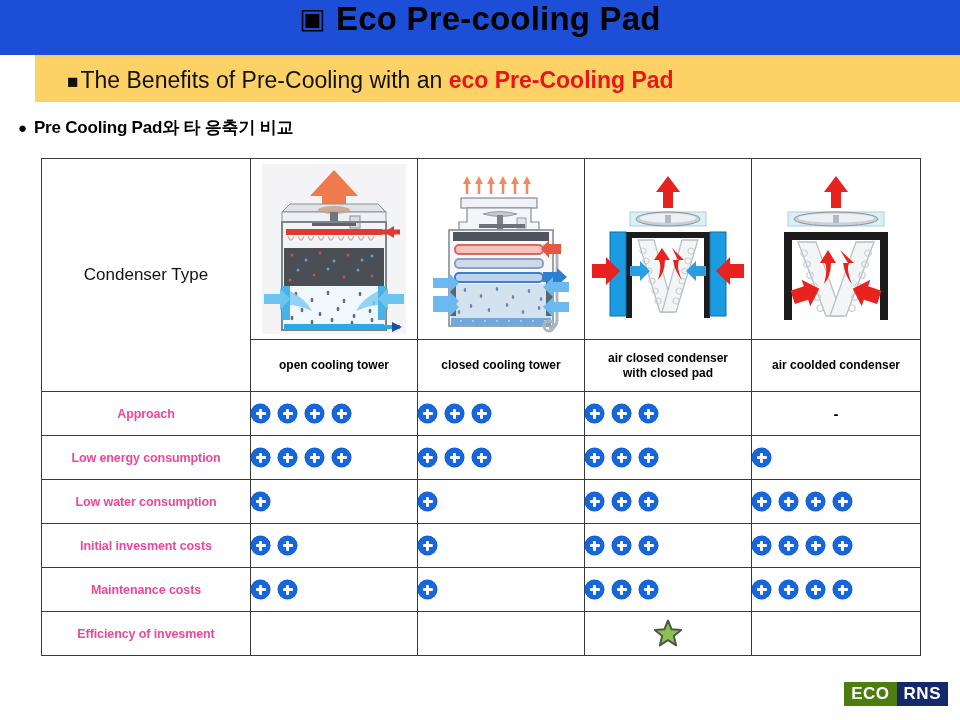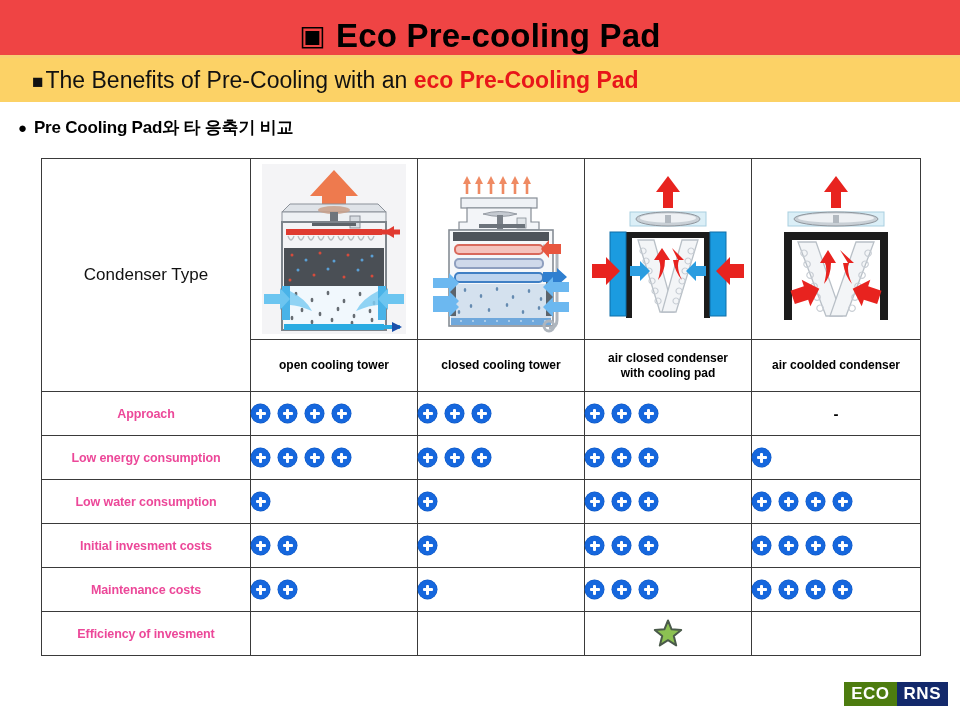--- a/index.html
+++ b/index.html
@@ -3,31 +3,31 @@
 <meta charset="utf-8">
 <style>
   html,body{margin:0;padding:0;}
   body{
     width:960px;height:720px;background:#ffffff;
     font-family:"Liberation Sans","DejaVu Sans",sans-serif;
     overflow:hidden;position:relative;
   }
   
   .title-bar{
-    height:55px;background:#ef4444;display:flex;align-items:flex-end;justify-content:center;
+    height:55px;background:#1d4ed8;display:flex;align-items:flex-start;justify-content:center;
   }
   .title-text{
     font-size:33px;font-weight:bold;color:#000;letter-spacing:.2px;white-space:nowrap;
   }
   .title-bullet{font-size:28px;margin-right:10px;line-height:1;position:relative;top:-2px;}
 
   
   .banner{
     height:47px;background:#fcd266;display:flex;align-items:center;padding-left:32px;
-    box-sizing:border-box;border-top:3px solid #f7cf73;
+    box-sizing:border-box;border-top:3px solid #f7cf73;margin-left:35px;
   }
   .banner-text{font-size:23px;color:#111;white-space:nowrap;}
   .banner-sq{font-size:19px;margin-right:2px;}
   .banner-accent{color:#e8161a;font-weight:bold;}
 
   
   .subtitle{
     position:absolute;left:18px;top:116px;font-size:17px;font-weight:bold;color:#000;
     white-space:nowrap;letter-spacing:-.2px;
   }
@@ -347,21 +347,21 @@
       <td>
         <div>open cooling tower</div>
         <div></div>
       </td>
       <td>
         <div>closed cooling tower</div>
         <div></div>
       </td>
       <td>
         <div>air closed condenser</div>
-        <div>with cooling pad</div>
+        <div>with closed pad</div>
       </td>
       <td>
         <div>air coolded condenser</div>
         <div></div>
       </td>
     </tr>
 
   <tr class="data-row">
         <td class="row-label">Approach</td>
         <td class="cell-badges">

